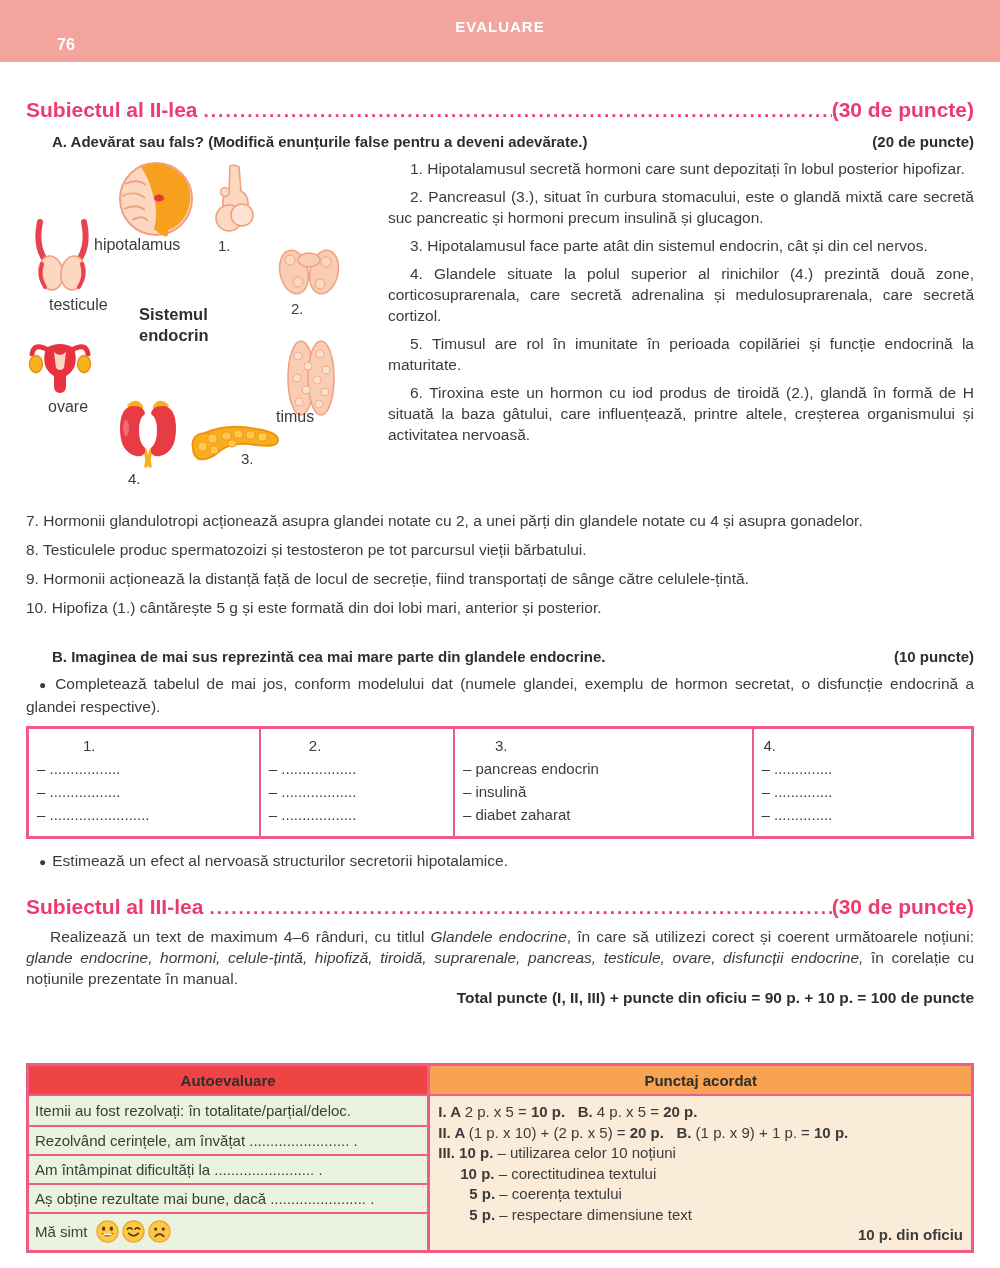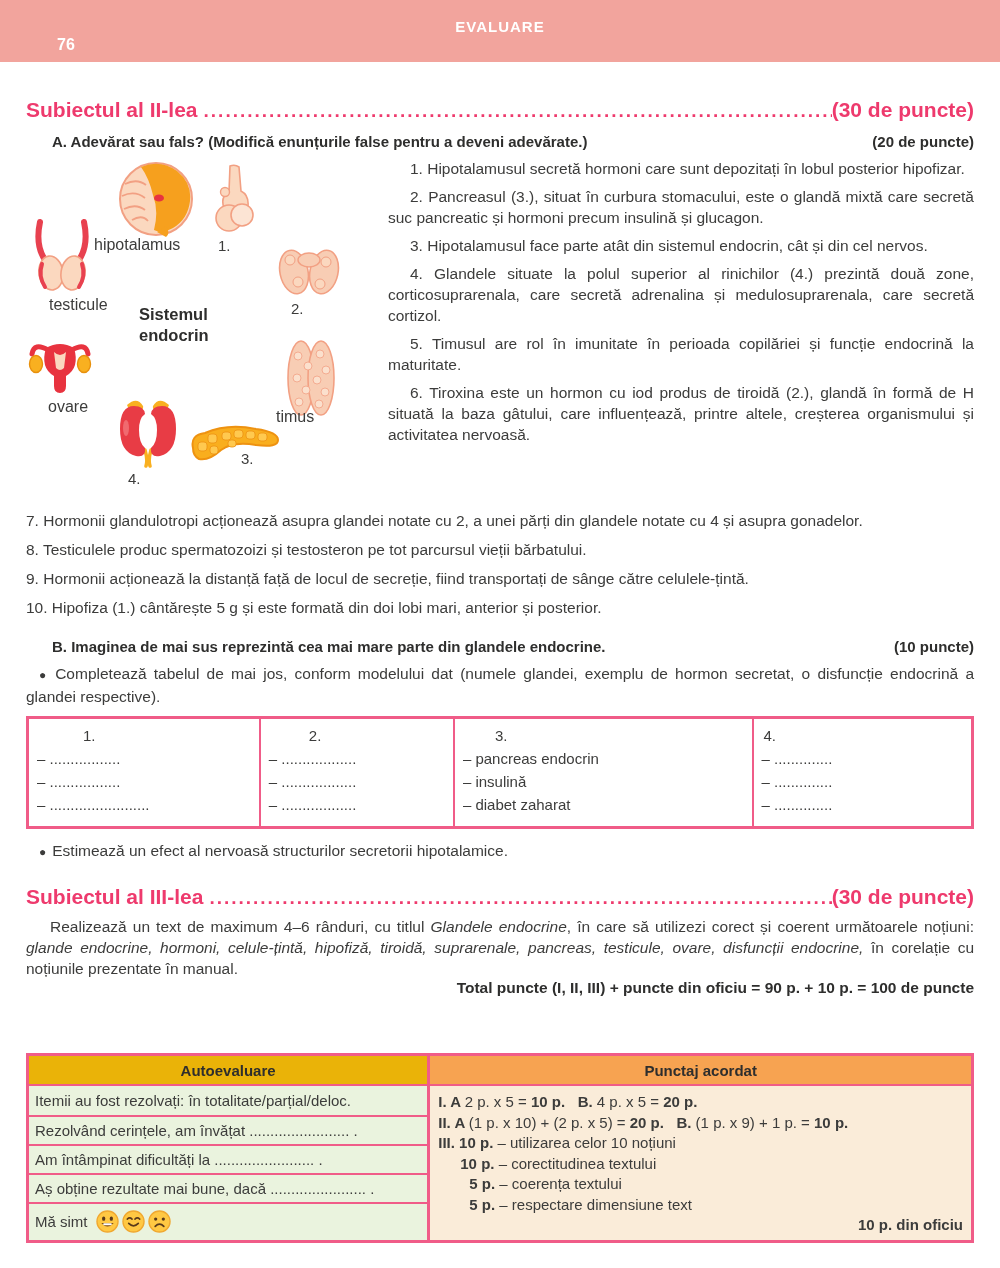--- a/index.html
+++ b/index.html
@@ -14,21 +14,21 @@
   .content { padding:0 26px; }
 
   
   .sect-row { display:flex; align-items:baseline; color:#ee3a6d; font-weight:700; font-size:21px; }
   .sect-row .leader { flex:1; overflow:hidden; white-space:nowrap; letter-spacing:2px; font-size:19px; padding:0 6px; }
   .s2 { margin-top:36px; }
 
   .heading-row { display:flex; justify-content:space-between; font-weight:700; font-size:15px; color:#2e2e2d; }
   .heading-row .lead { padding-left:26px; }
   .pA { margin-top:11px; }
-  .pB { margin-top:16px; }
+  .pB { margin-top:26px; }
 
   
   .cols { display:flex; margin-top:8px; align-items:flex-start; }
   .diagram { position:relative; width:352px; height:332px; flex:none; }
   .diagram .dlabel { position:absolute; font-size:16px; color:#3c3c3b; }
   .diagram .dnum { position:absolute; font-size:15px; color:#3c3c3b; }
   .diagram .dcenter { position:absolute; font-weight:700; font-size:16.5px; color:#2e2e2d; line-height:21px; }
   .diagram svg { position:absolute; }
 
   .textcol { flex:1; padding-left:10px; }
@@ -61,21 +61,21 @@
   .s3-par { margin-top:7px; font-size:15.5px; line-height:21px; text-align:justify; color:#3c3c3b; text-indent:24px; }
   .ital { font-style:italic; }
   .bold { font-weight:700; }
   .total-line { margin-top:0; text-align:right; font-weight:700; font-size:15.5px; color:#2e2e2d; }
 
   
   .eval-table { margin-top:56px; border:3px solid #f05c88; display:flex; }
   .eval-left { width:42.6%; display:flex; flex-direction:column; border-right:3px solid #f05c88; }
   .eval-right { flex:1; display:flex; flex-direction:column; }
   .eval-head { height:30px; display:flex; align-items:center; justify-content:center; font-weight:700; font-size:15px; color:#2e2e2d; border-bottom:2px solid #f05c88; }
-  .eval-head.green { background:#eab308; }
+  .eval-head.green { background:#ef4444; }
   .eval-head.orange { background:#f7a351; }
   .eval-row { background:#eaf3de; font-size:15px; color:#3c3c3b; padding:4px 6px; min-height:29px; display:flex; align-items:center; }
   .eval-row + .eval-row { border-top:2px solid #f05c88; }
   .eval-row:last-child { flex:1; }
   .emoji-strip { display:flex; gap:3px; margin-left:8px; }
   .emoji-strip svg { display:block; }
   .pj-body { background:#faecd9; flex:1; padding:6px 8px 4px 8px; font-size:15px; color:#3c3c3b; }
   .pj-line { line-height:20.5px; }
   .pj-line.ind1 { padding-left:22px; }
   .pj-line.ind2 { padding-left:31px; }

